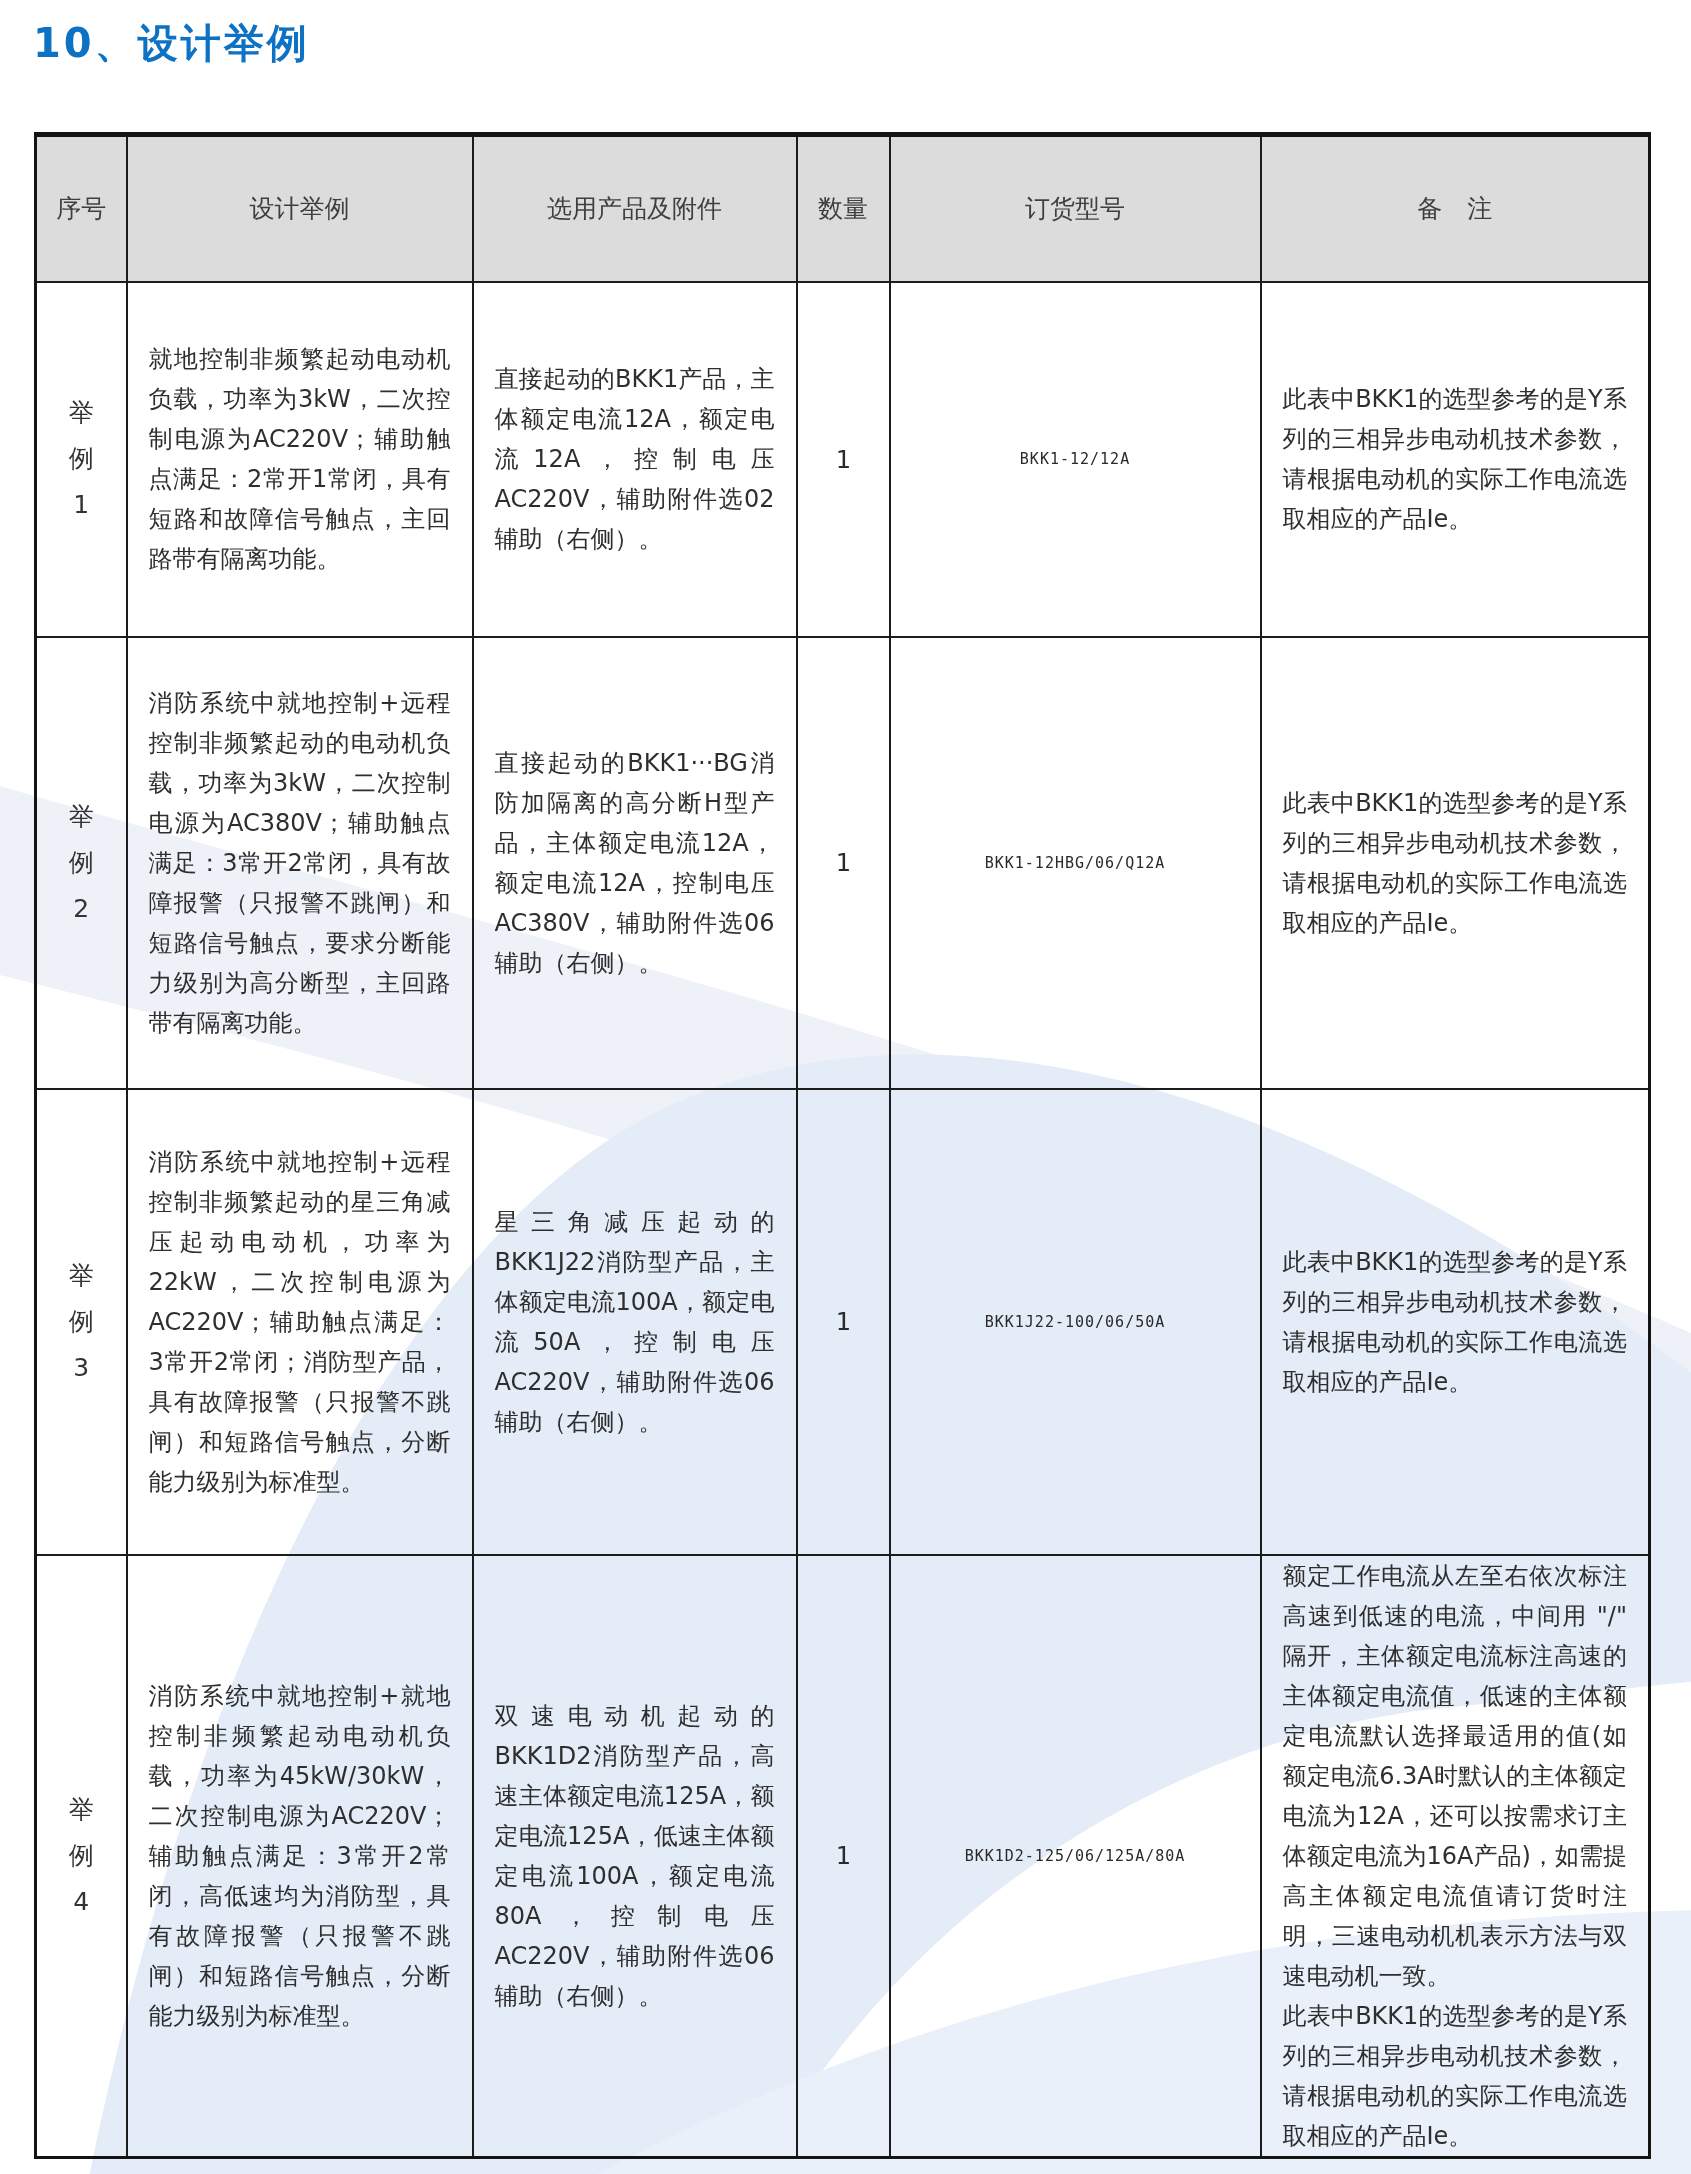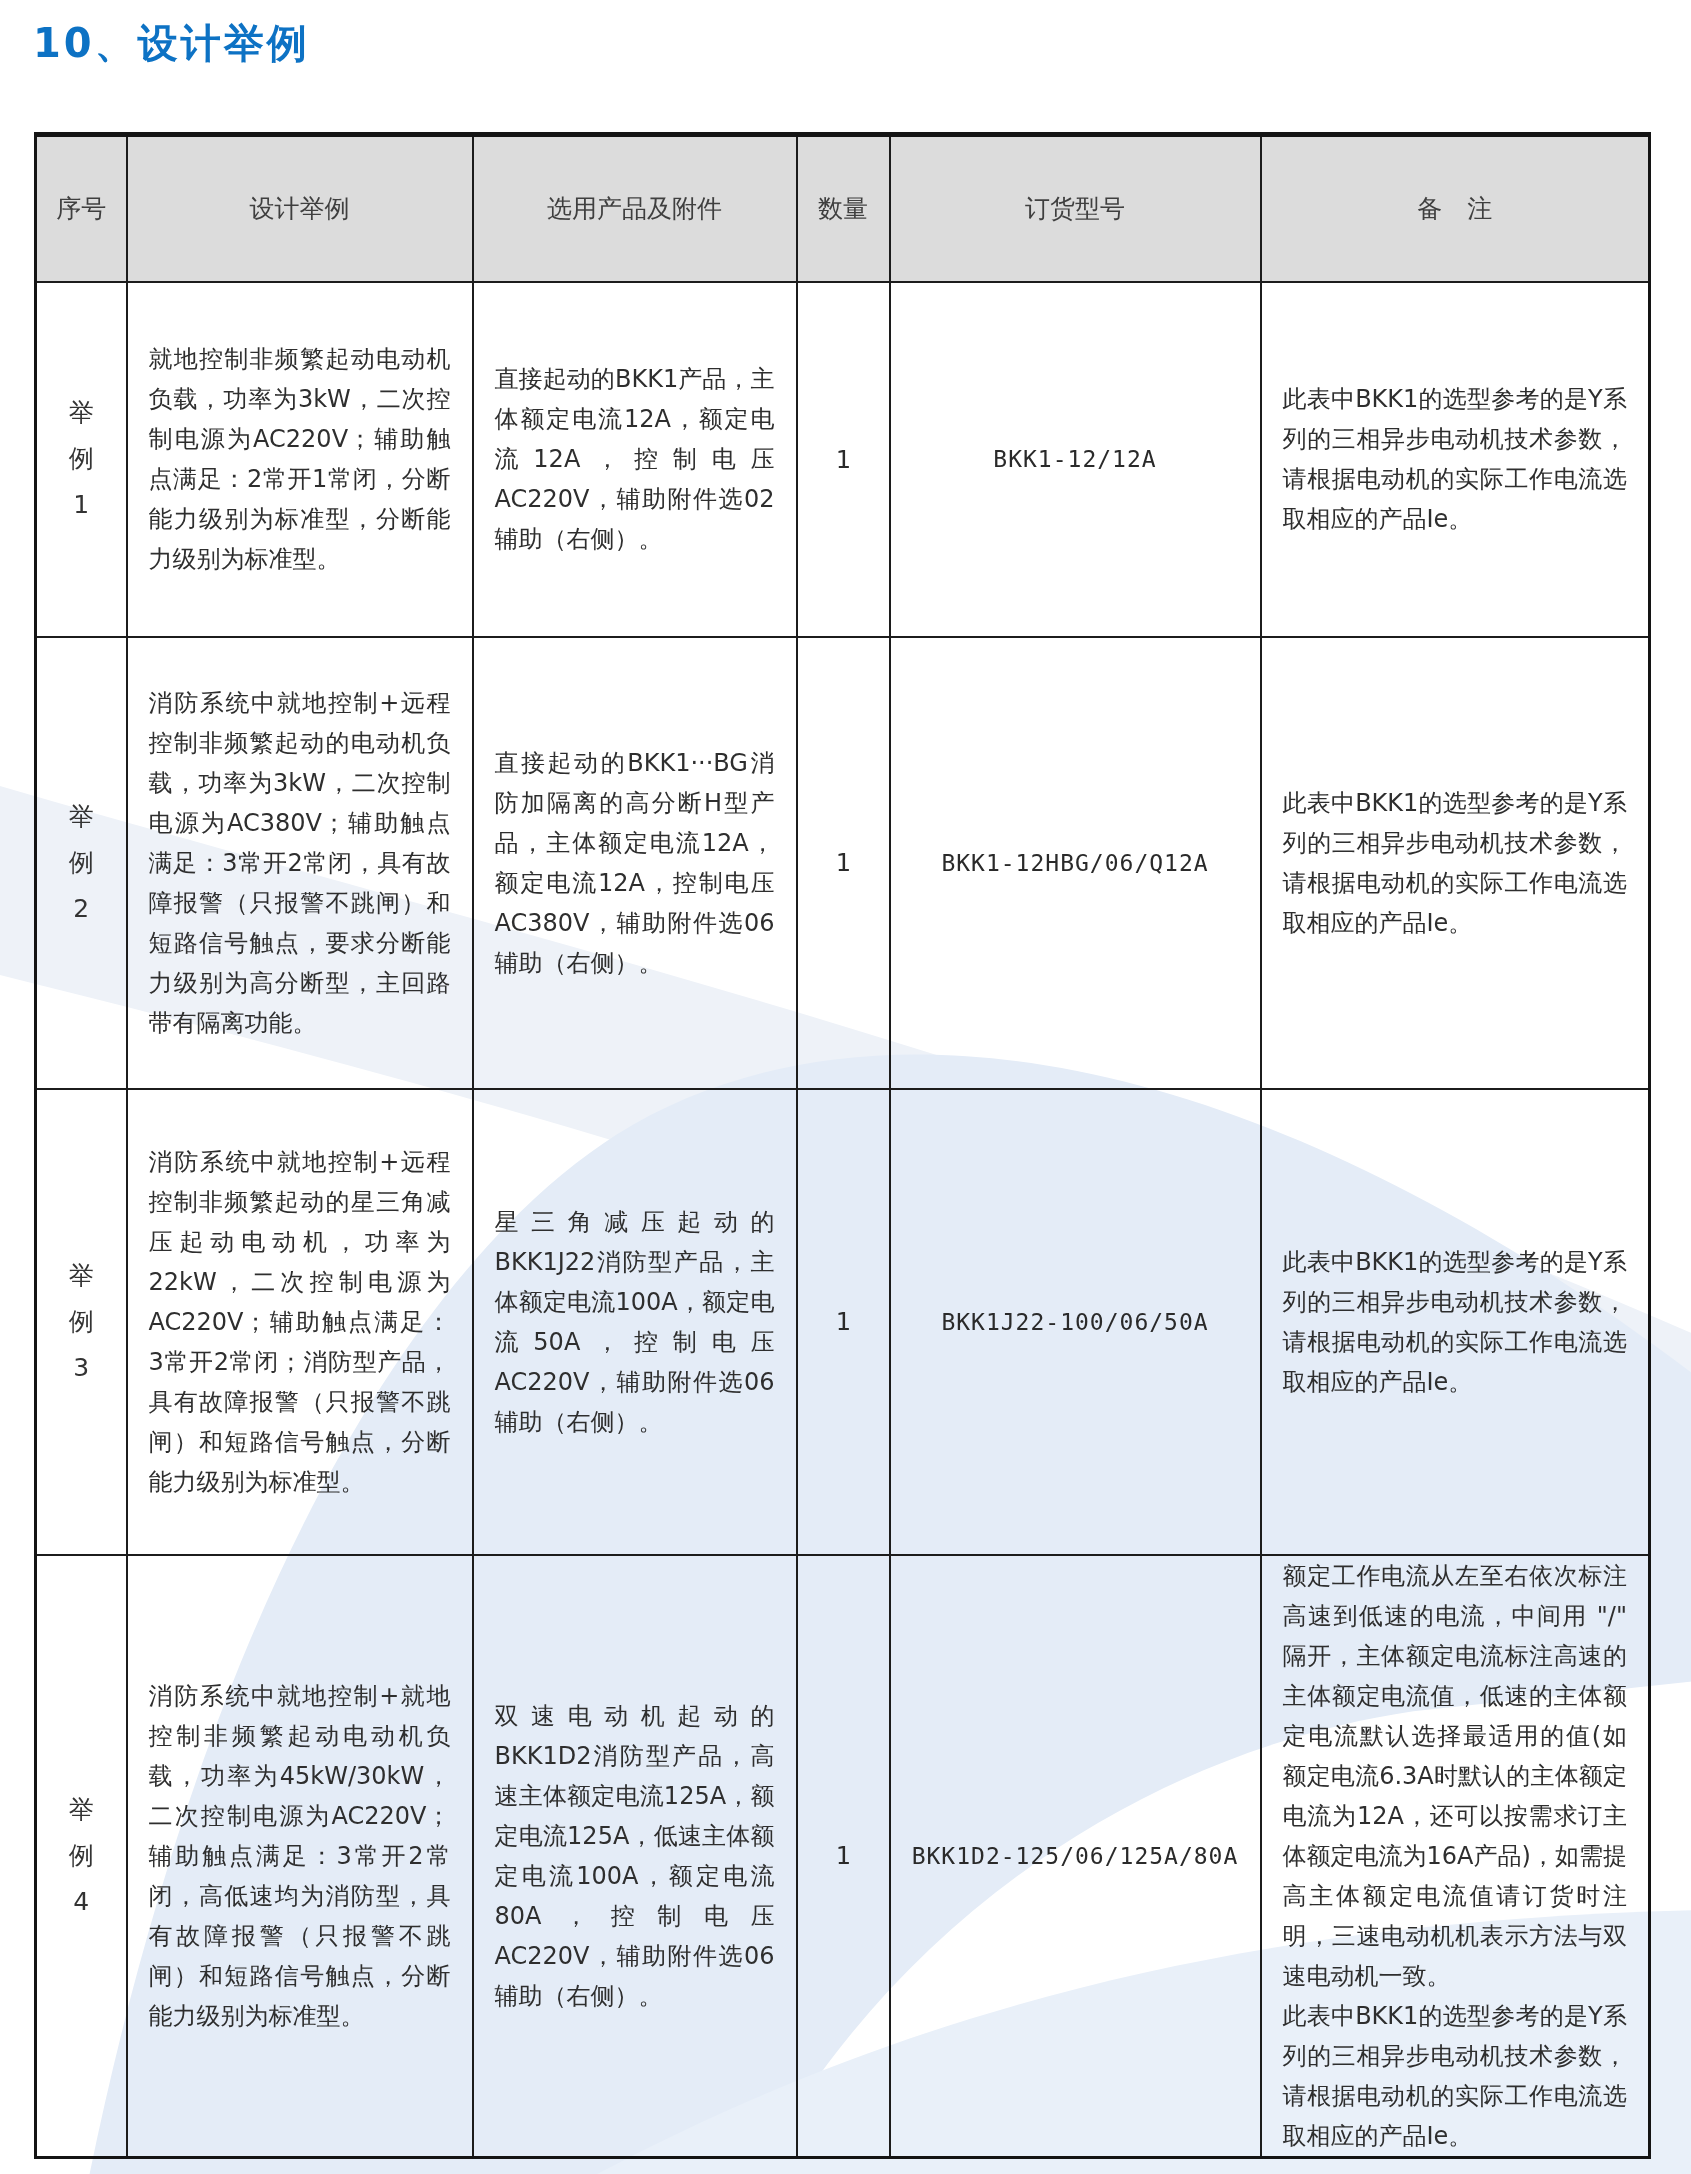--- a/index.html
+++ b/index.html
@@ -57,21 +57,21 @@
   }
   td.remark{ white-space:pre-line; }
   td.qty{
     text-align:center;padding:0;
     font-family:"DejaVu Sans Mono", monospace;
     font-size:25px;color:#2a2a2a;
   }
   td.model{
     text-align:center;padding:0 4px;
     font-family:"DejaVu Sans Mono", monospace;
-    font-size:23px;color:#2a2a2a;
+    font-size:15px;color:#2a2a2a;
     letter-spacing:1px;
   }
 </style>
 </head>
 <body>
 
 <svg class="bg-wave" viewBox="0 0 1700 2185" preserveAspectRatio="none" aria-hidden="true">
   <path fill="#eef2f8" d="M0,790 C480,930 1080,1070 1700,1340 L1700,1560 C1080,1260 480,1100 0,980 Z"></path>
   <path fill="#e4ecf7" d="M1700,1380 C1250,1040 860,990 620,1140 C400,1280 200,1650 90,2185 L760,2185
            C900,1930 1150,1760 1420,1720 L1700,1690 Z"></path>
@@ -96,21 +96,21 @@
     <th>选用产品及附件</th>
     <th>数量</th>
     <th>订货型号</th>
     <th>备　注</th>
   </tr>
 
   <tr style="height:355px;">
     <td class="seq">
       <div class="vtext">举例1</div>
     </td>
-    <td class="cn">就地控制非频繁起动电动机负载，功率为3kW，二次控制电源为AC220V；辅助触点满足：2常开1常闭，分断能力级别为标准型，分断能力级别为标准型。</td>
+    <td class="cn">就地控制非频繁起动电动机负载，功率为3kW，二次控制电源为AC220V；辅助触点满足：2常开1常闭，具有短路和故障信号触点，主回路带有隔离功能。</td>
     <td class="cn">直接起动的BKK1产品，主体额定电流12A，额定电流12A，控制电压AC220V，辅助附件选02辅助（右侧）。</td>
     <td class="qty">1</td>
     <td class="model">BKK1-12/12A</td>
     <td class="cn remark">此表中BKK1的选型参考的是Y系列的三相异步电动机技术参数，请根据电动机的实际工作电流选取相应的产品Ie。</td>
   </tr>
 
   <tr style="height:452px;">
     <td class="seq">
       <div class="vtext">举例2</div>
     </td>

